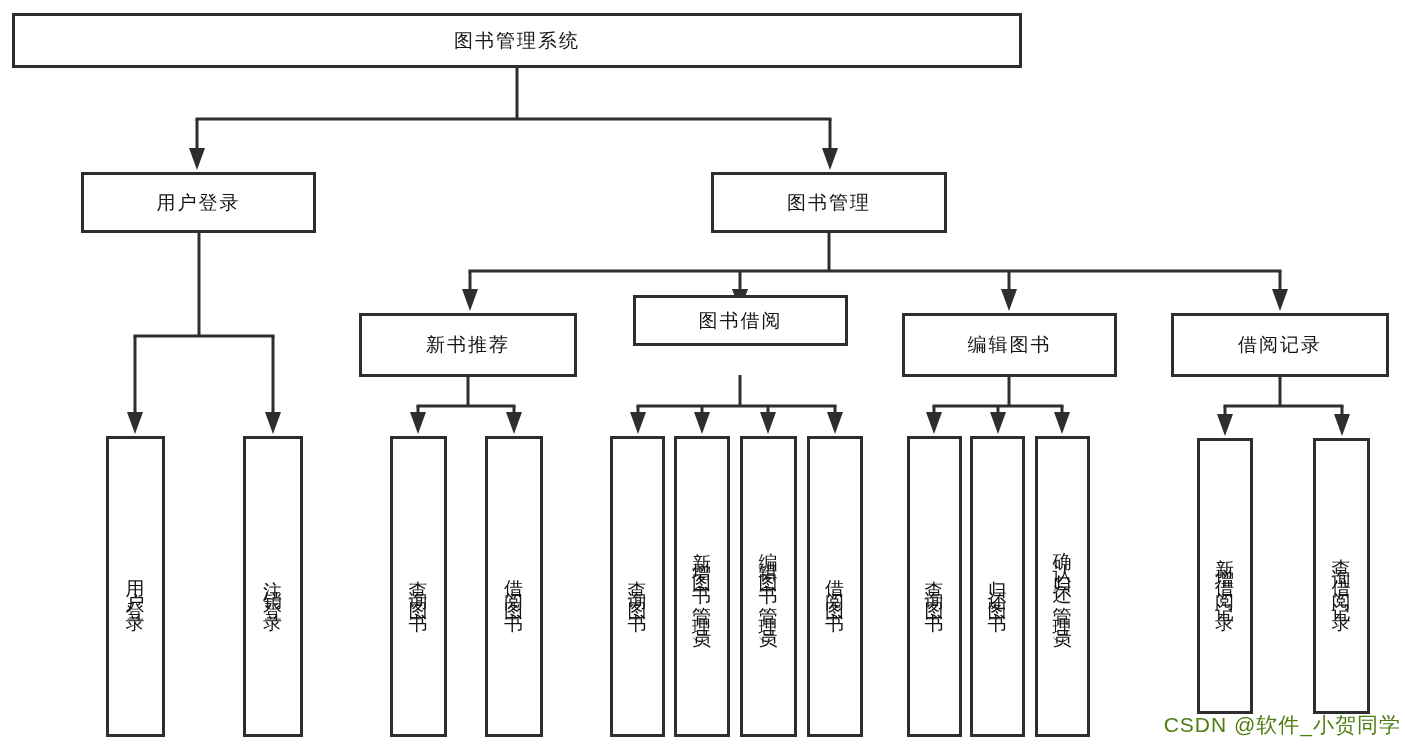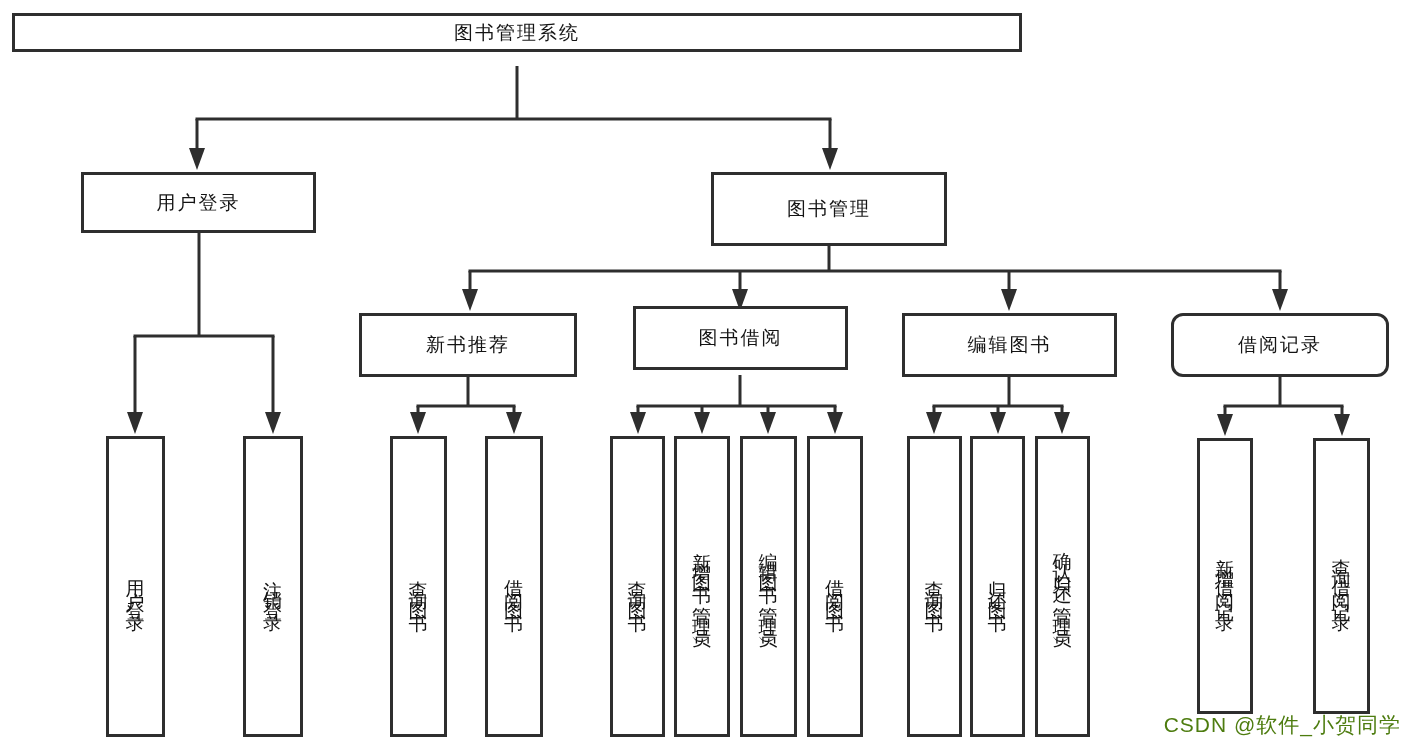--- a/index.html
+++ b/index.html
@@ -35,27 +35,27 @@
   }
   .vlabel {
     writing-mode: vertical-rl;
     text-orientation: mixed;
     font-size: 19px;
     letter-spacing: 11px;
     line-height: 1;
     white-space: nowrap;
   }
   
-  #root-box       { left: 12px;   top: 13px;  width: 1010px; height: 39px; text-align: center; }
+  #root-box       { left: 12px;   top: 13px;  width: 1010px; height: 55px; text-align: center; }
   #node-user-login{ left: 81px;   top: 172px; width: 235px;  height: 61px; }
-  #node-book-mgmt { left: 711px;  top: 172px; width: 236px;  height: 74px; }
+  #node-book-mgmt { left: 711px;  top: 172px; width: 236px;  height: 61px; }
   #grp-newbook    { left: 359px;  top: 313px; width: 218px;  height: 64px; justify-content: center; }
-  #grp-borrow     { left: 633px;  top: 306px; width: 215px;  height: 64px; align-items: center; }
+  #grp-borrow     { left: 633px;  top: 295px; width: 215px;  height: 51px; align-items: center; }
   #grp-current    { left: 902px;  top: 313px; width: 215px;  height: 64px; }
-  #grp-records    { left: 1171px; top: 313px; width: 218px;  height: 64px; border-radius: 12px; }
+  #grp-records    { left: 1171px; top: 313px; width: 218px;  height: 64px; }
 
   .leaf { top: 436px; height: 301px; }
   #leaf-a1 { left: 106px;  width: 59px; }
   #leaf-a2 { left: 243px;  width: 60px; }
   #leaf-b1 { left: 390px;  width: 57px; }
   #leaf-b2 { left: 485px;  width: 58px; }
   #leaf-c1 { left: 610px;  width: 55px; }
   #leaf-c2 { left: 674px;  width: 56px; }
   #leaf-c3 { left: 740px;  width: 57px; }
   #leaf-c4 { left: 807px;  width: 56px; }

